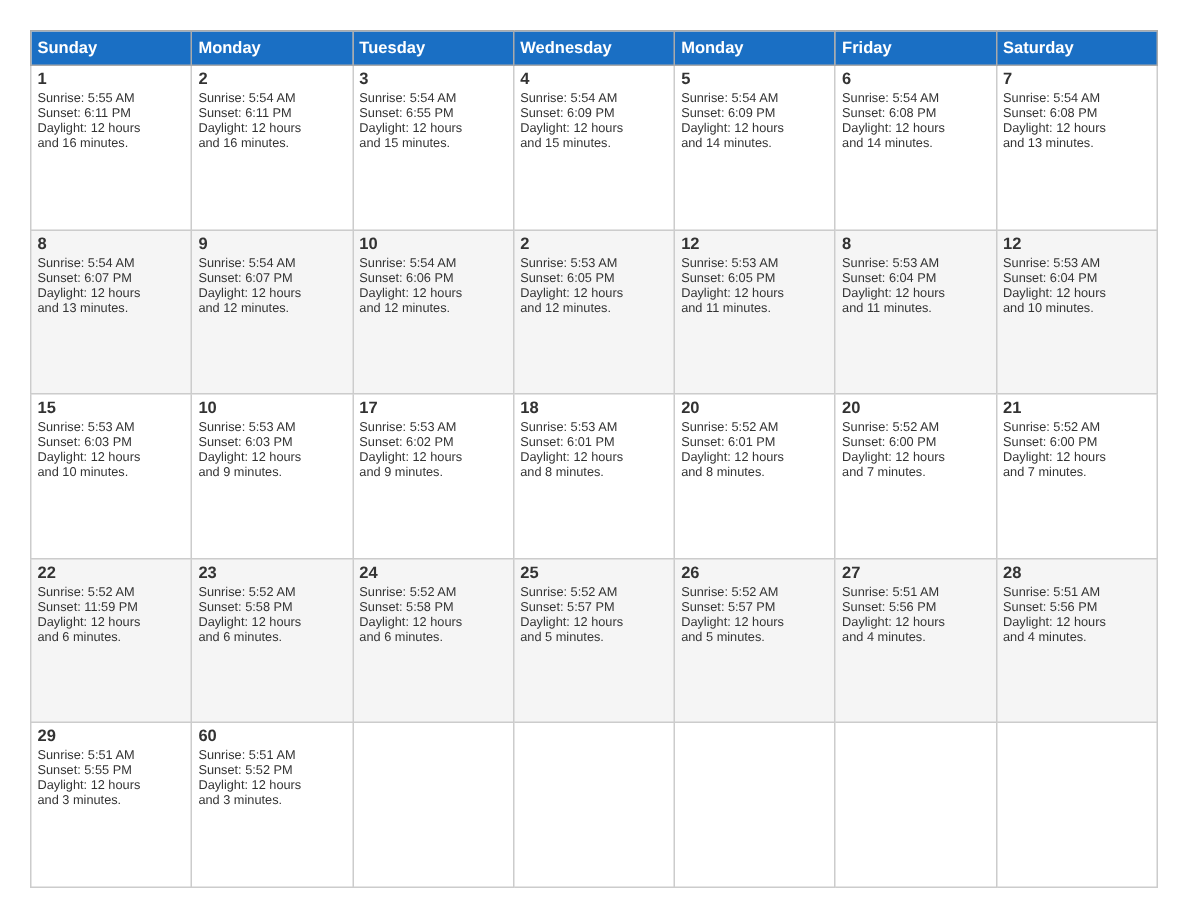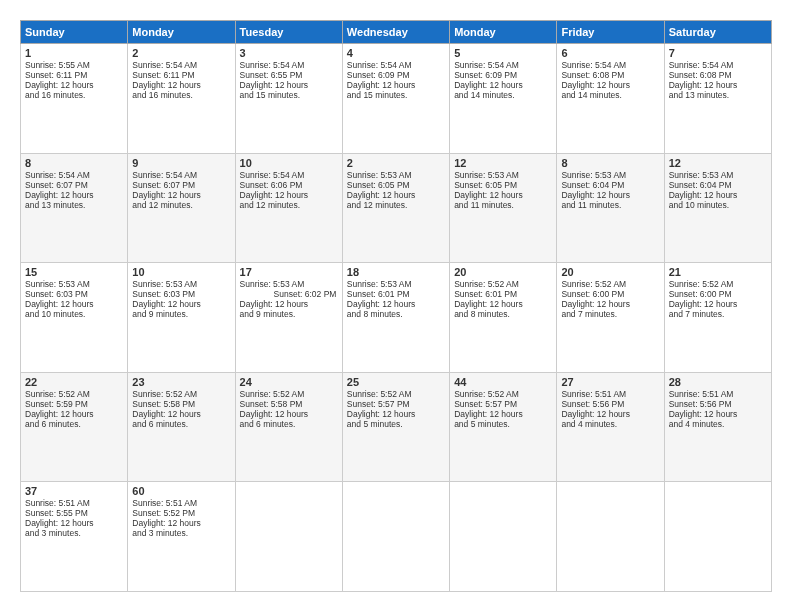--- a/index.html
+++ b/index.html
@@ -221,21 +221,21 @@
           <td>
             <span class="day-number">10</span>
             <span style="display: block;">Sunrise: 5:53 AM</span>
             <span style="display: block;">Sunset: 6:03 PM</span>
             <span style="display: block;">Daylight: 12 hours</span>
             <span style="display: block;">and 9 minutes.</span>
           </td>
           <td>
             <span class="day-number">17</span>
             <span style="display: block;">Sunrise: 5:53 AM</span>
-            <span style="display: block; margin-left: 34px;">Sunset: 6:02 PM</span>
+            <span style="display: block;">Sunset: 6:02 PM</span>
             <span style="display: block;">Daylight: 12 hours</span>
             <span style="display: block;">and 9 minutes.</span>
           </td>
           <td>
             <span class="day-number">18</span>
             <span style="display: block;">Sunrise: 5:53 AM</span>
             <span style="display: block;">Sunset: 6:01 PM</span>
             <span style="display: block;">Daylight: 12 hours</span>
             <span style="display: block;">and 8 minutes.</span>
           </td>
@@ -258,21 +258,21 @@
             <span style="display: block;">Sunrise: 5:52 AM</span>
             <span style="display: block;">Sunset: 6:00 PM</span>
             <span style="display: block;">Daylight: 12 hours</span>
             <span style="display: block;">and 7 minutes.</span>
           </td>
         </tr>
         <tr>
           <td>
             <span class="day-number">22</span>
             <span style="display: block;">Sunrise: 5:52 AM</span>
-            <span style="display: block;">Sunset: 5:59 PM</span>
+            <span style="display: block;">Sunset: 11:59 PM</span>
             <span style="display: block;">Daylight: 12 hours</span>
             <span style="display: block;">and 6 minutes.</span>
           </td>
           <td>
             <span class="day-number">23</span>
             <span style="display: block;">Sunrise: 5:52 AM</span>
             <span style="display: block;">Sunset: 5:58 PM</span>
             <span style="display: block;">Daylight: 12 hours</span>
             <span style="display: block;">and 6 minutes.</span>
           </td>
@@ -284,21 +284,21 @@
             <span style="display: block;">and 6 minutes.</span>
           </td>
           <td>
             <span class="day-number">25</span>
             <span style="display: block;">Sunrise: 5:52 AM</span>
             <span style="display: block;">Sunset: 5:57 PM</span>
             <span style="display: block;">Daylight: 12 hours</span>
             <span style="display: block;">and 5 minutes.</span>
           </td>
           <td>
-            <span class="day-number">44</span>
+            <span class="day-number">26</span>
             <span style="display: block;">Sunrise: 5:52 AM</span>
             <span style="display: block;">Sunset: 5:57 PM</span>
             <span style="display: block;">Daylight: 12 hours</span>
             <span style="display: block;">and 5 minutes.</span>
           </td>
           <td>
             <span class="day-number">27</span>
             <span style="display: block;">Sunrise: 5:51 AM</span>
             <span style="display: block;">Sunset: 5:56 PM</span>
             <span style="display: block;">Daylight: 12 hours</span>
@@ -307,21 +307,21 @@
           <td>
             <span class="day-number">28</span>
             <span style="display: block;">Sunrise: 5:51 AM</span>
             <span style="display: block;">Sunset: 5:56 PM</span>
             <span style="display: block;">Daylight: 12 hours</span>
             <span style="display: block;">and 4 minutes.</span>
           </td>
         </tr>
         <tr>
           <td>
-            <span class="day-number">37</span>
+            <span class="day-number">29</span>
             <span style="display: block;">Sunrise: 5:51 AM</span>
             <span style="display: block;">Sunset: 5:55 PM</span>
             <span style="display: block;">Daylight: 12 hours</span>
             <span style="display: block;">and 3 minutes.</span>
           </td>
           <td>
             <span class="day-number">60</span>
             <span style="display: block;">Sunrise: 5:51 AM</span>
             <span style="display: block;">Sunset: 5:52 PM</span>
             <span style="display: block;">Daylight: 12 hours</span>

